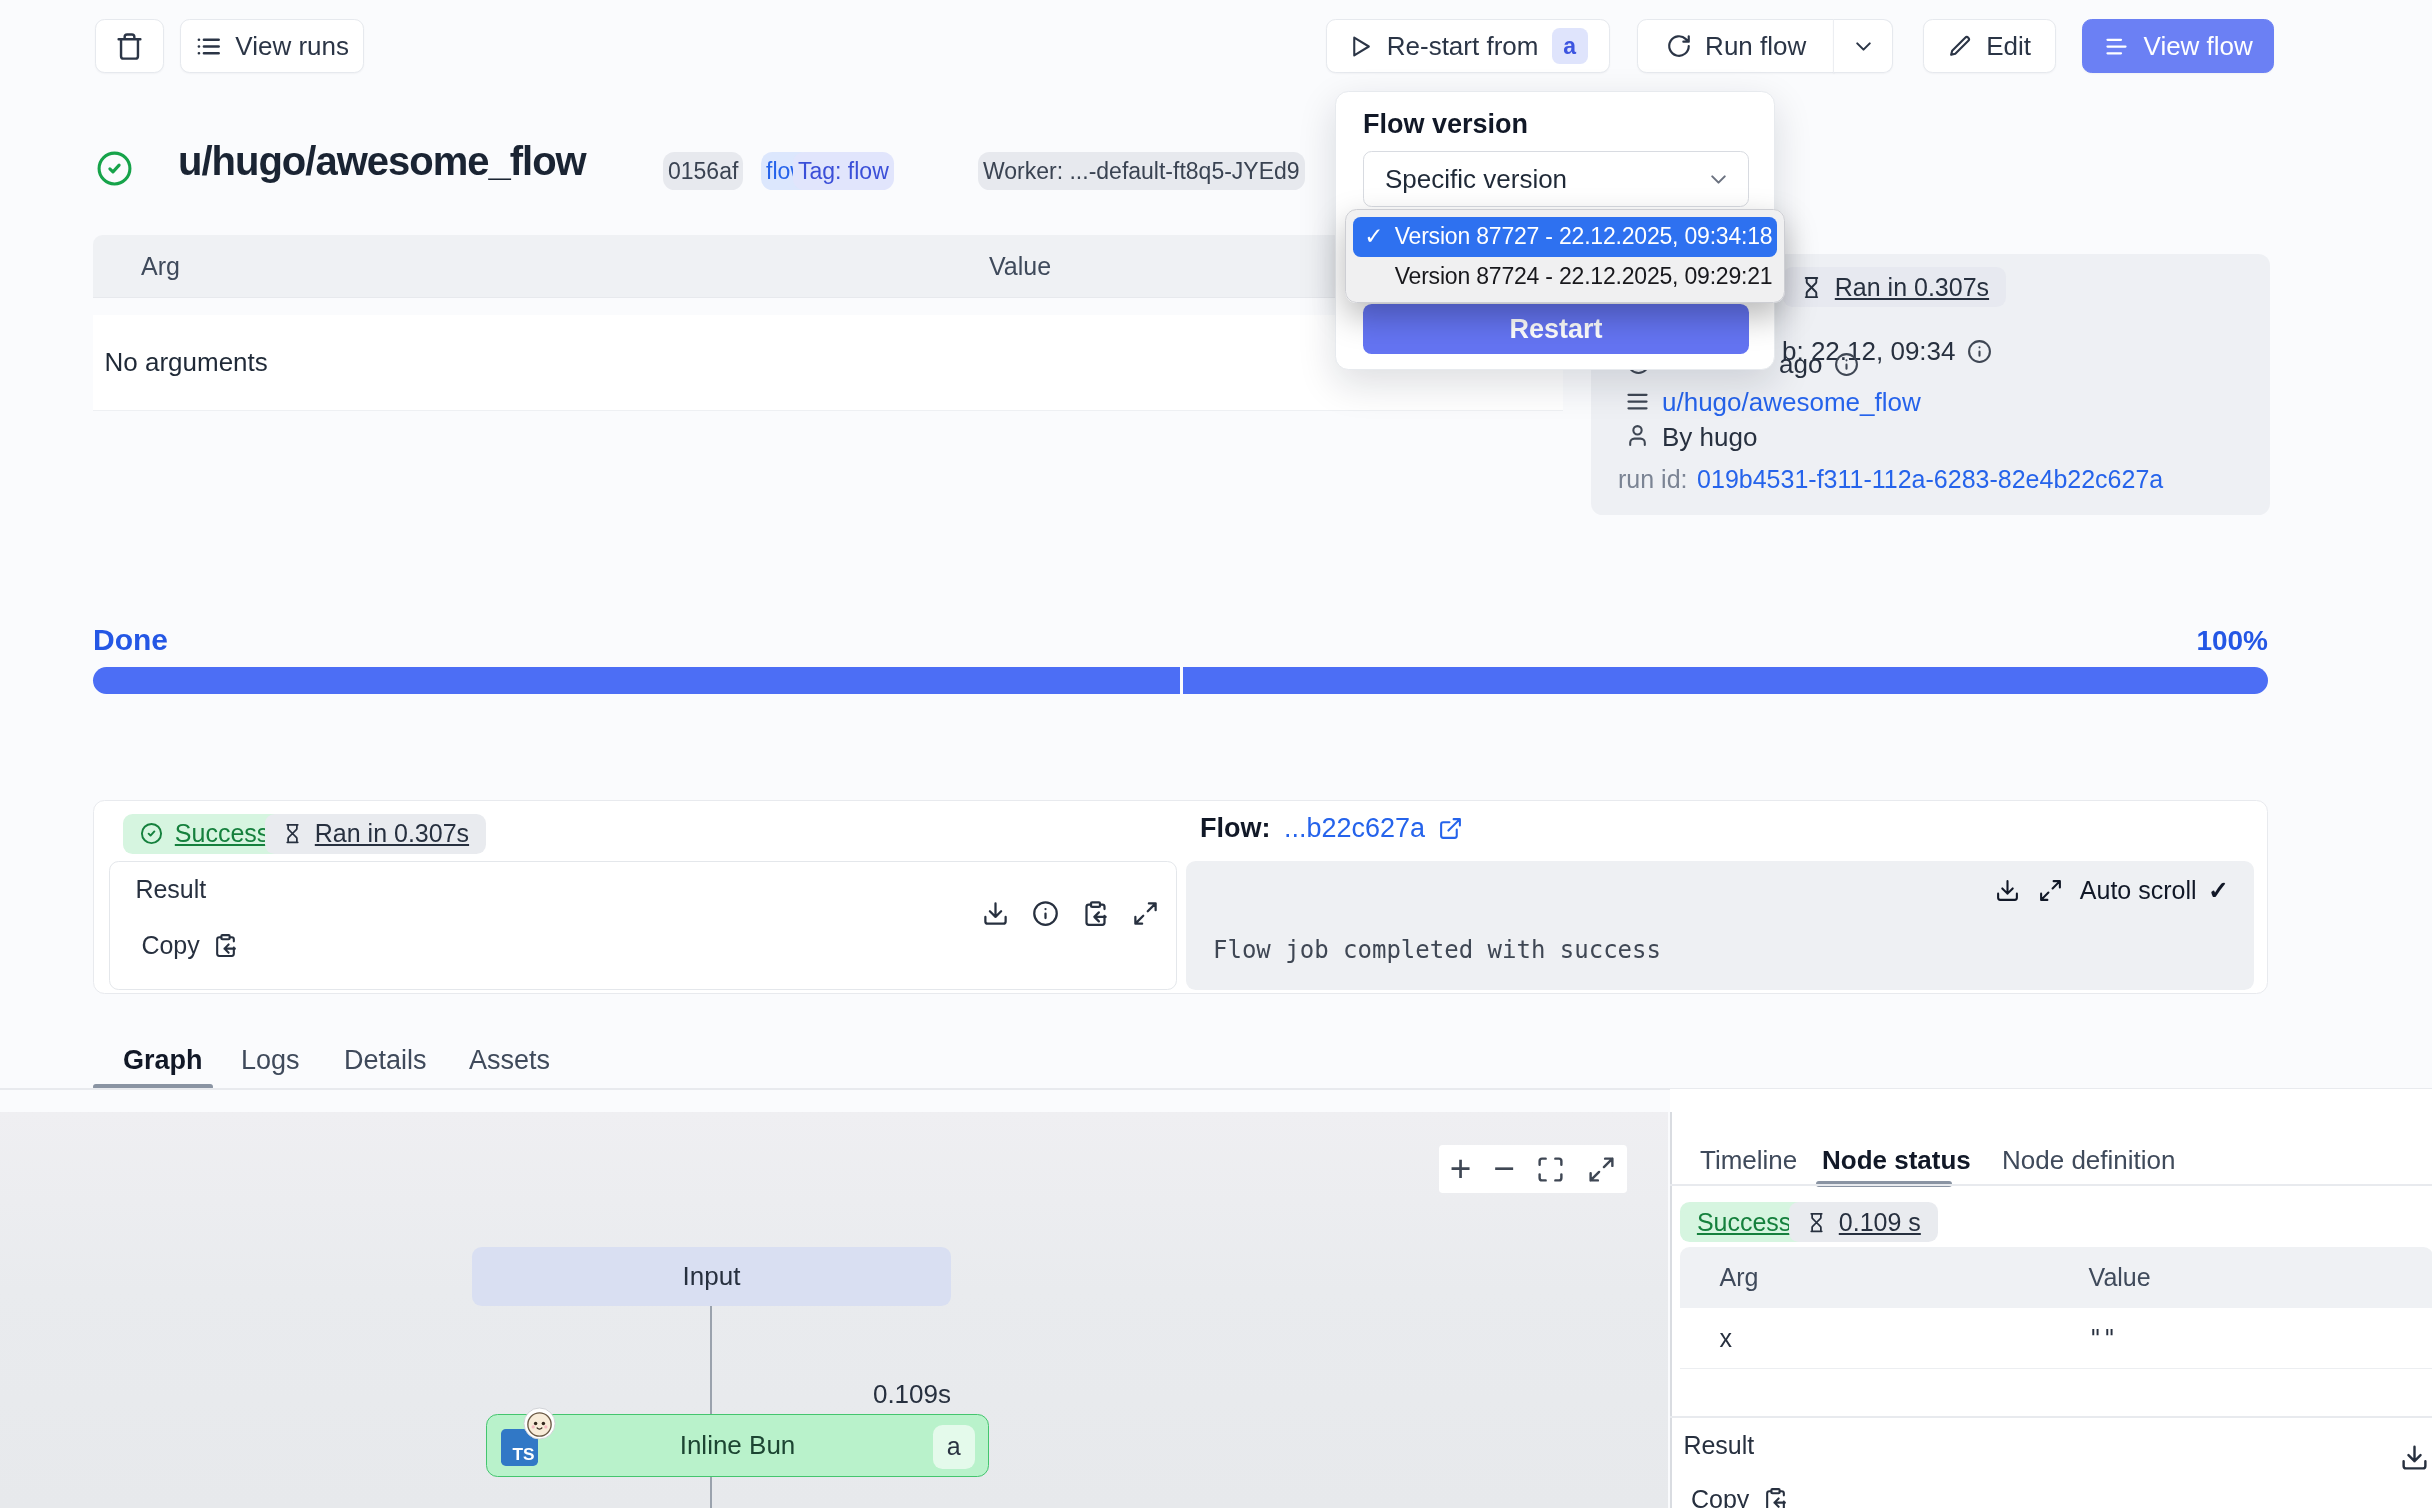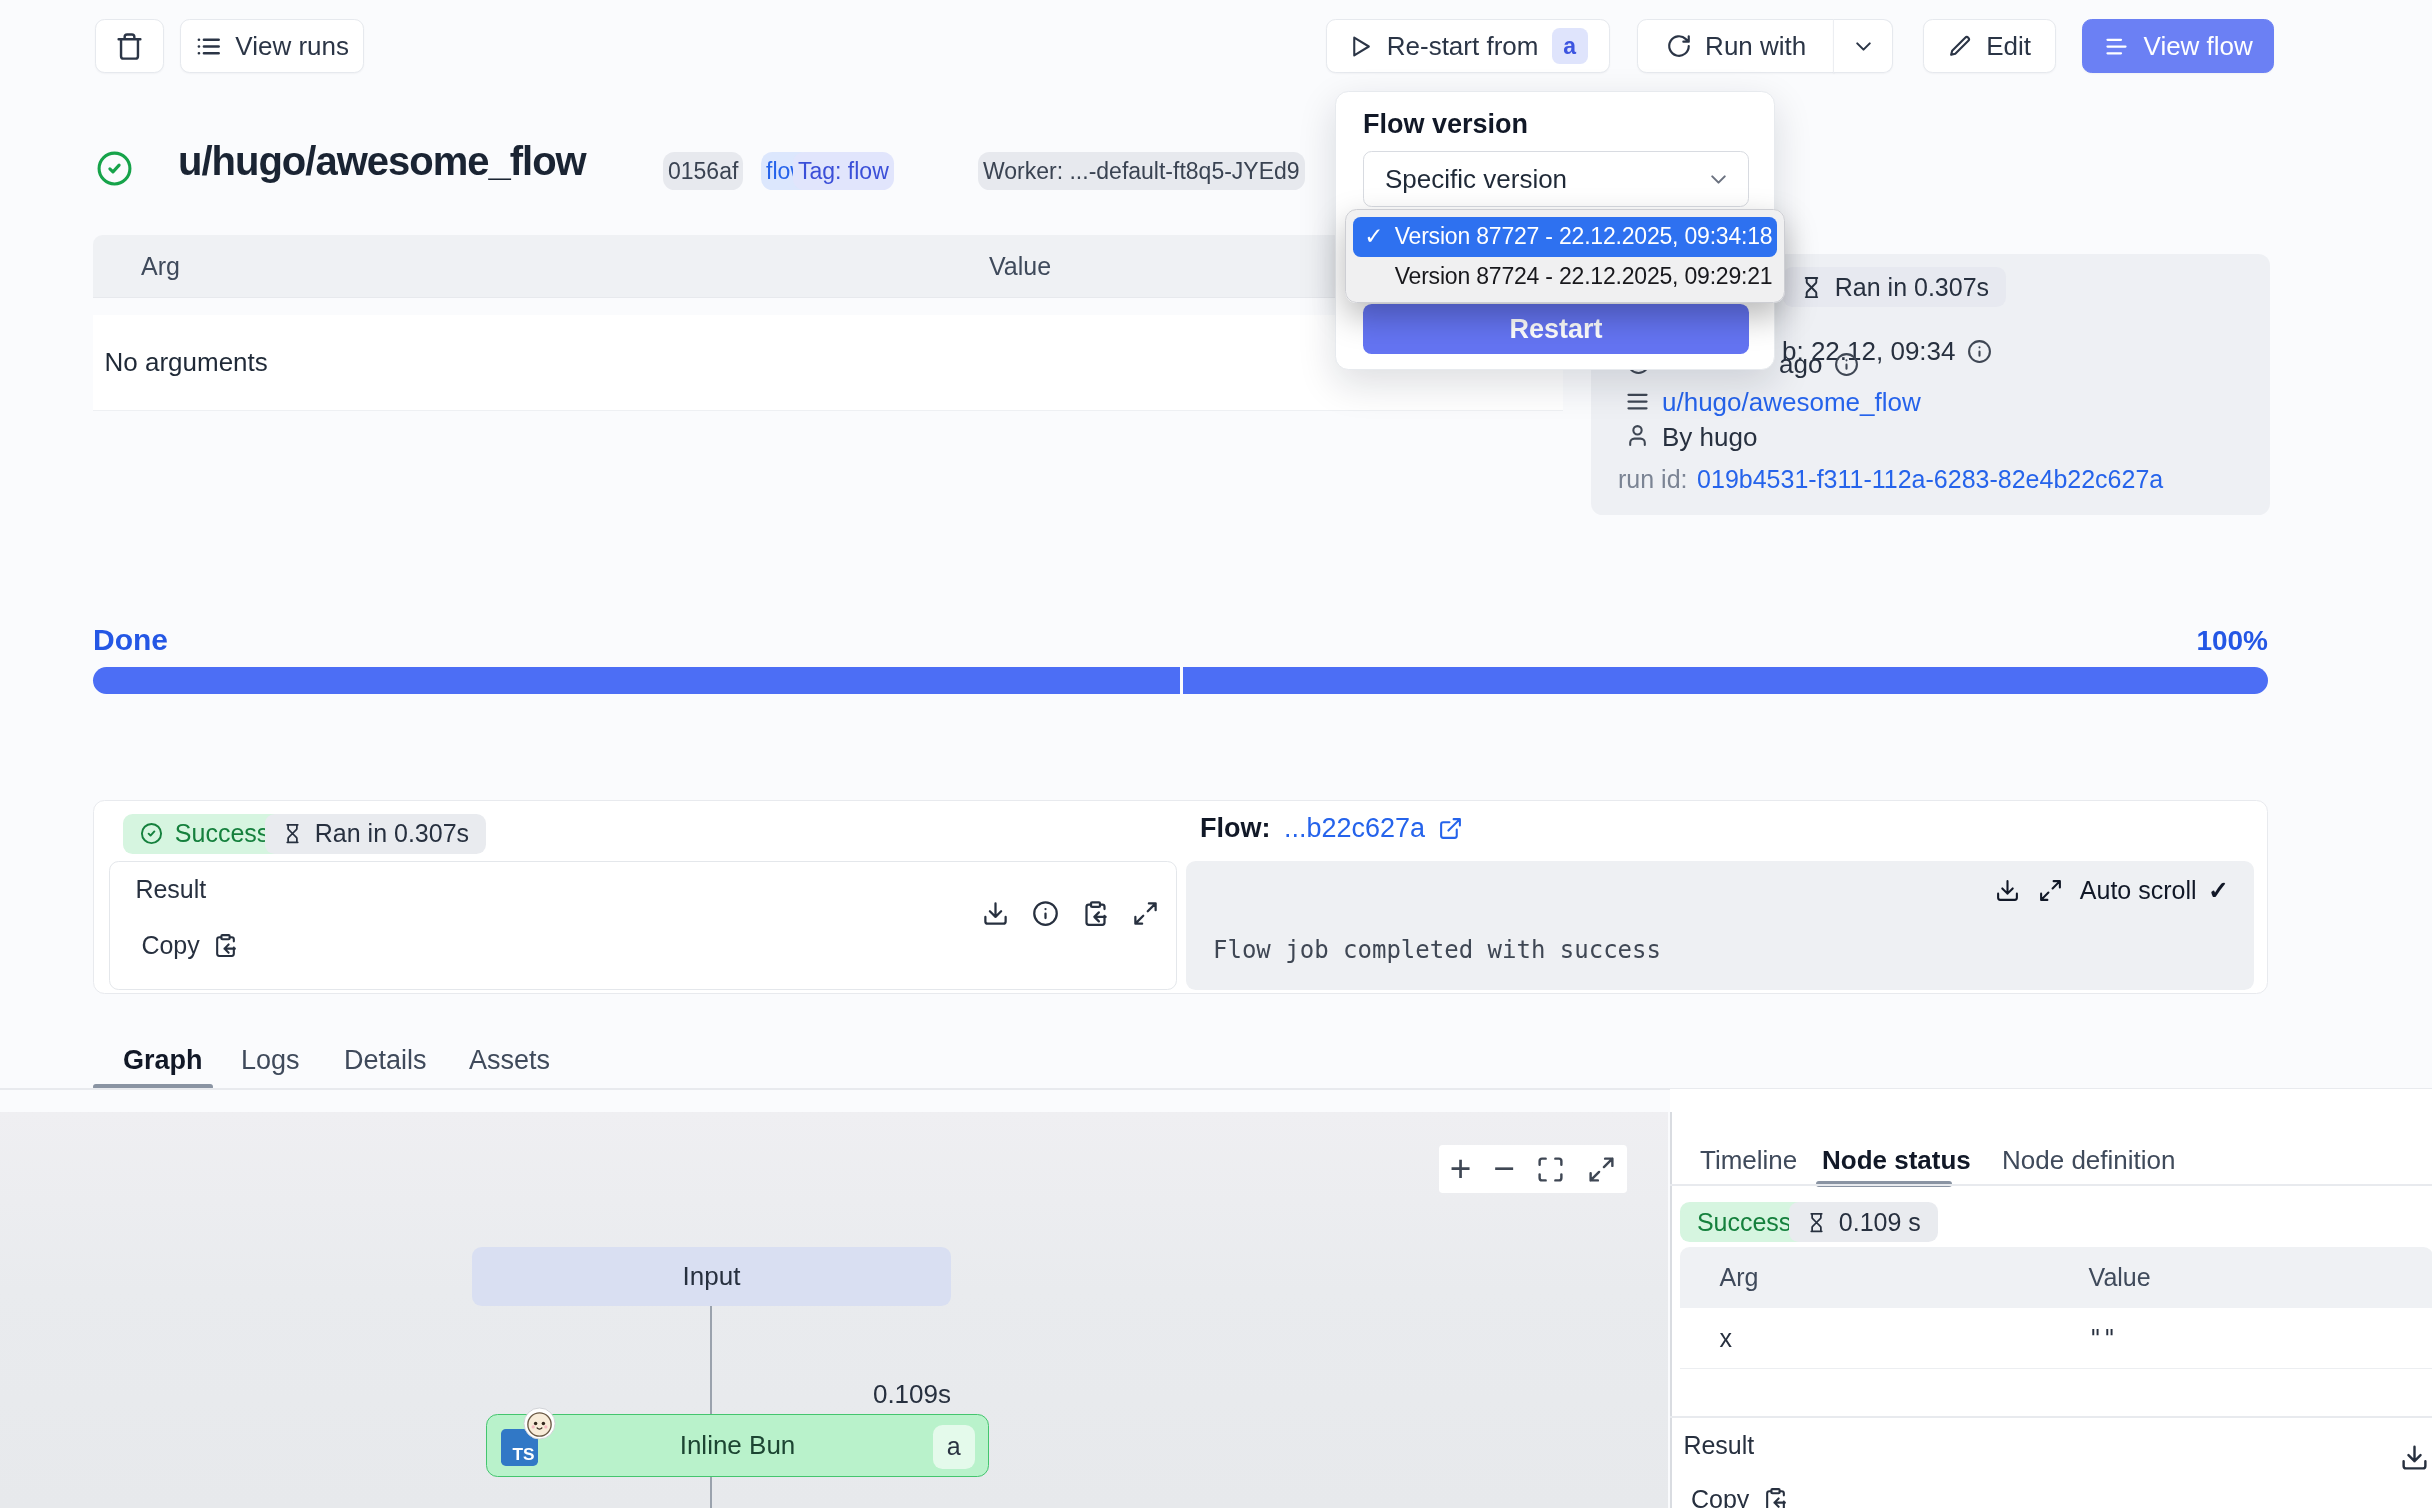--- a/index.html
+++ b/index.html
@@ -27,21 +27,21 @@
     padding:3.8px 11.5px; line-height:29px;
   }
 
   
   .pill { position:absolute; display:flex; align-items:center; gap:9.6px; border-radius:11.5px;
           font-size:23px; padding:0 5px; height:38px; white-space:nowrap; }
   .pill.gray   { background:#e7e9ee; color:#3a4352; }
   .pill.blue   { background:#dce7fd; color:#2563eb; }
   .pill.indigo { background:#e1e5fc; color:#3b4fd8; }
   .badge { display:flex; align-items:center; gap:11.5px; border-radius:9.6px; font-size:25px;
-           padding:0 17.3px; height:40px; white-space:nowrap; }
+           padding:0 17.3px; height:40px; white-space:nowrap;text-decoration:underline; }
   .badge.success { background:#d6f5e0; color:#15803d; font-weight:500; }
   .badge.timing  { background:#e9ebef; color:#27303f; }
 
   .link { color:#2563eb; cursor:pointer; text-decoration:none; }
 
   
   .thead { background:#eff1f4; color:#3f4a5b; font-size:25px; }
   .mono { font-family:"DejaVu Sans Mono", monospace; }
 
   
@@ -97,21 +97,21 @@
     <span>Re-start from</span>
     <span class="key-badge">a</span>
   </div>
 
   <div class="btn" style="left:1637px;top:19px;width:198px;border-top-right-radius:0;border-bottom-right-radius:0;">
     <span>
       <svg class="ic" width="26" height="26" viewBox="0 0 24 24">
           <path d="M21 12a9 9 0 1 1-2.64-6.36L21 8M21 3v5h-5"></path>
         </svg>
     </span>
-    <span>Run with</span>
+    <span>Run flow</span>
   </div>
   <div class="btn" style="left:1833px;top:19px;width:60px;border-top-left-radius:0;border-bottom-left-radius:0;border-left:1.9px solid #eceef2;">
     <span>
       <svg class="ic" width="25" height="25" viewBox="0 0 24 24">
           <path d="M6 9l6 6 6-6"></path>
         </svg>
     </span>
   </div>
 
   <div class="btn" style="left:1923px;top:19px;width:133px;">

